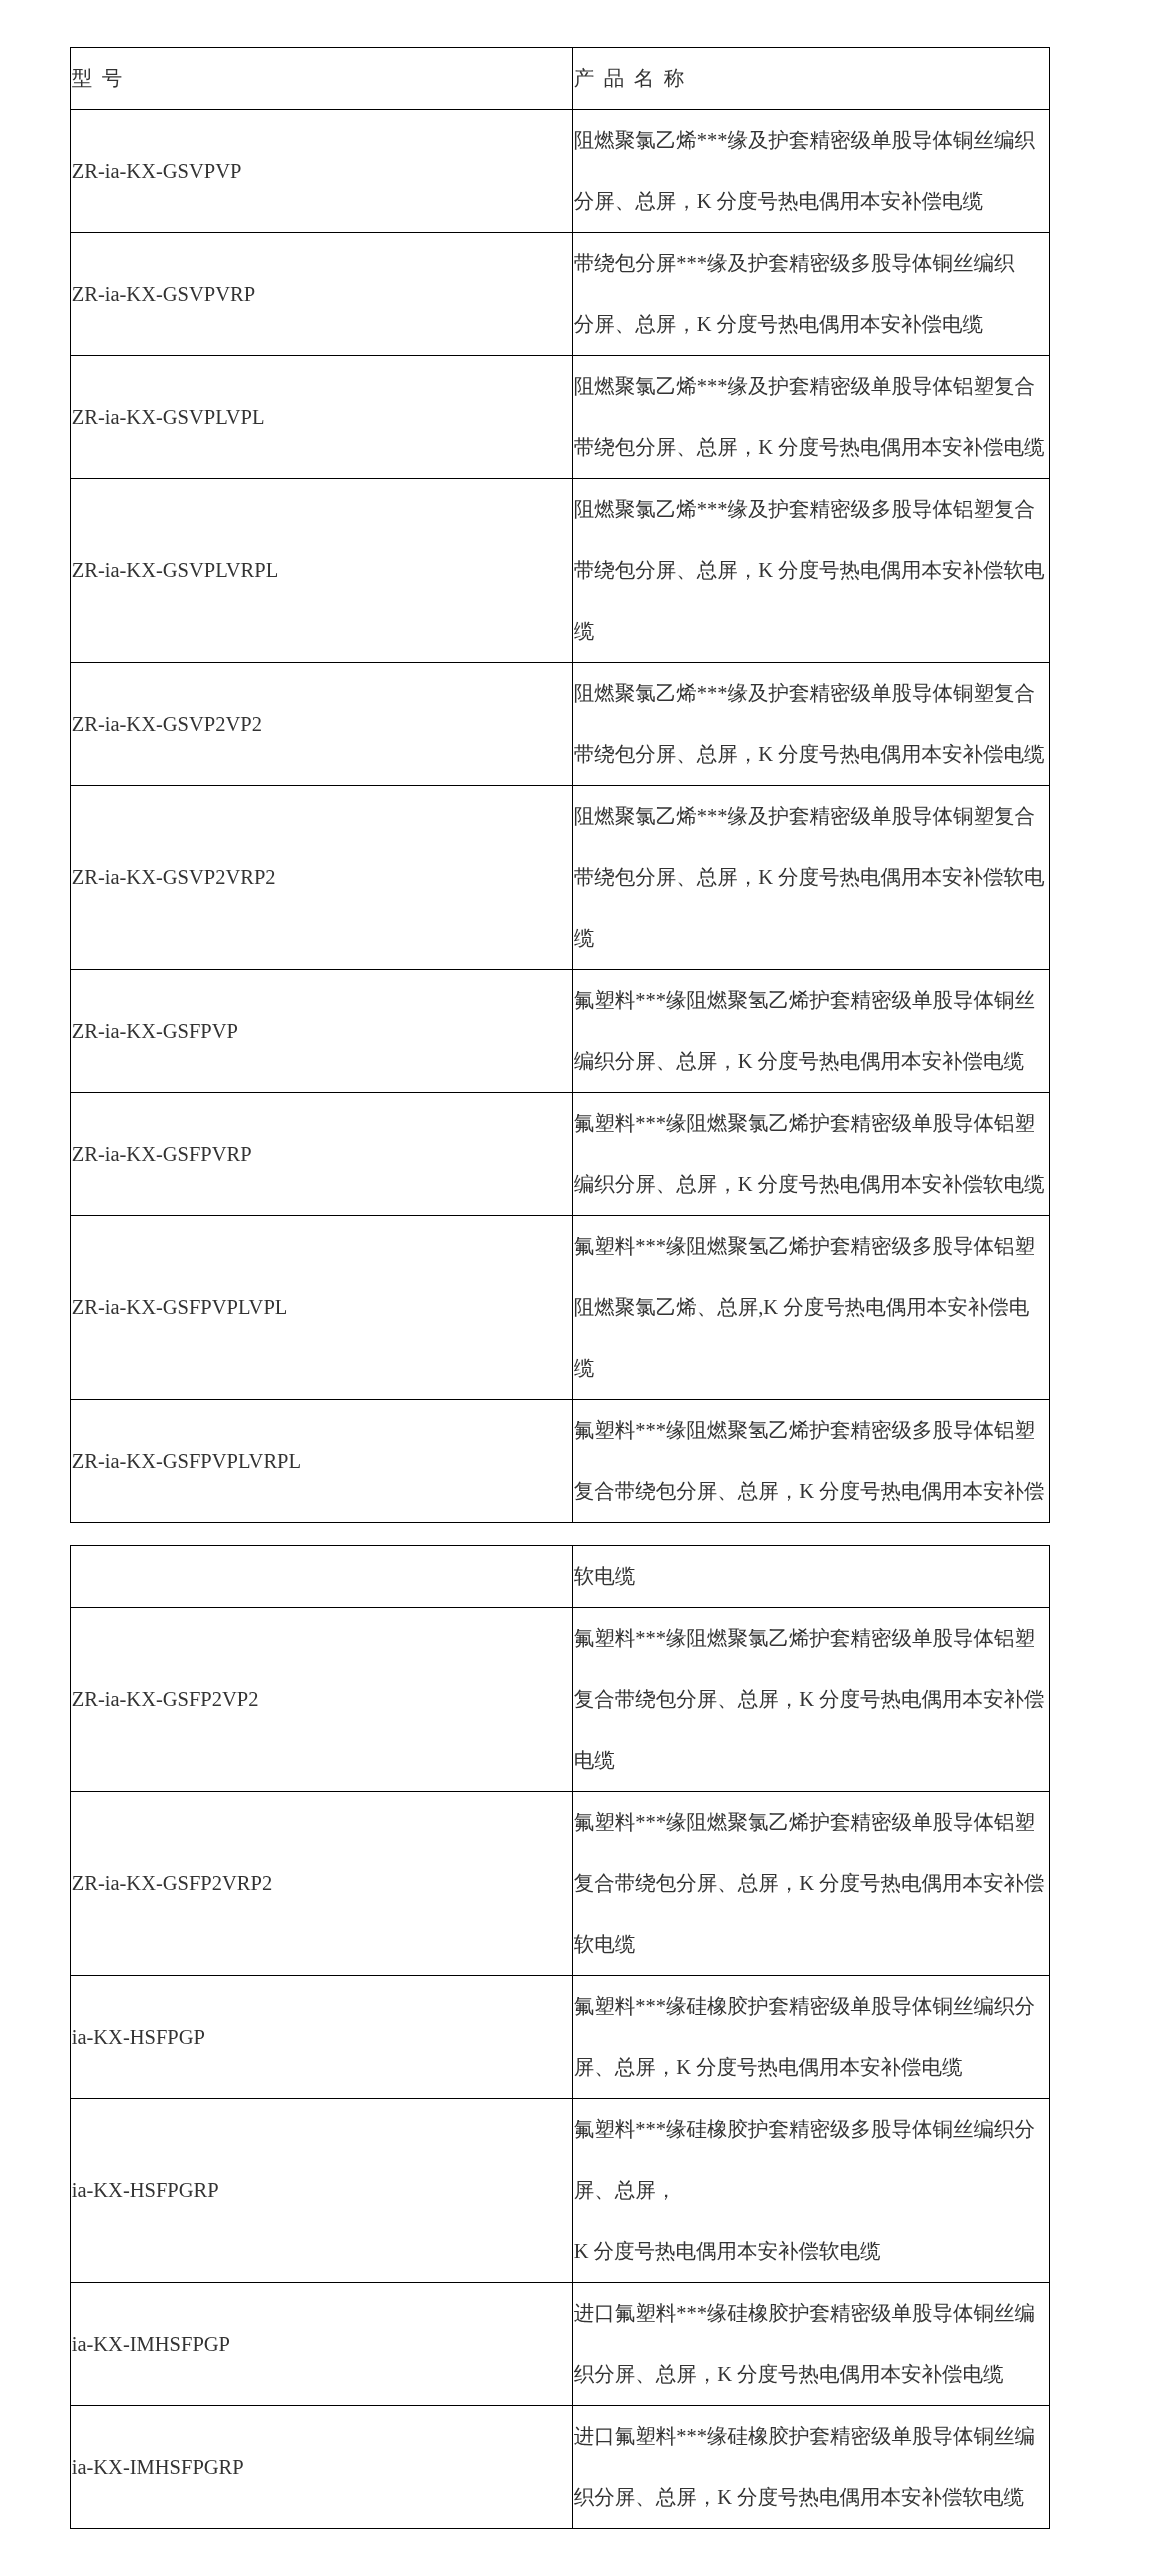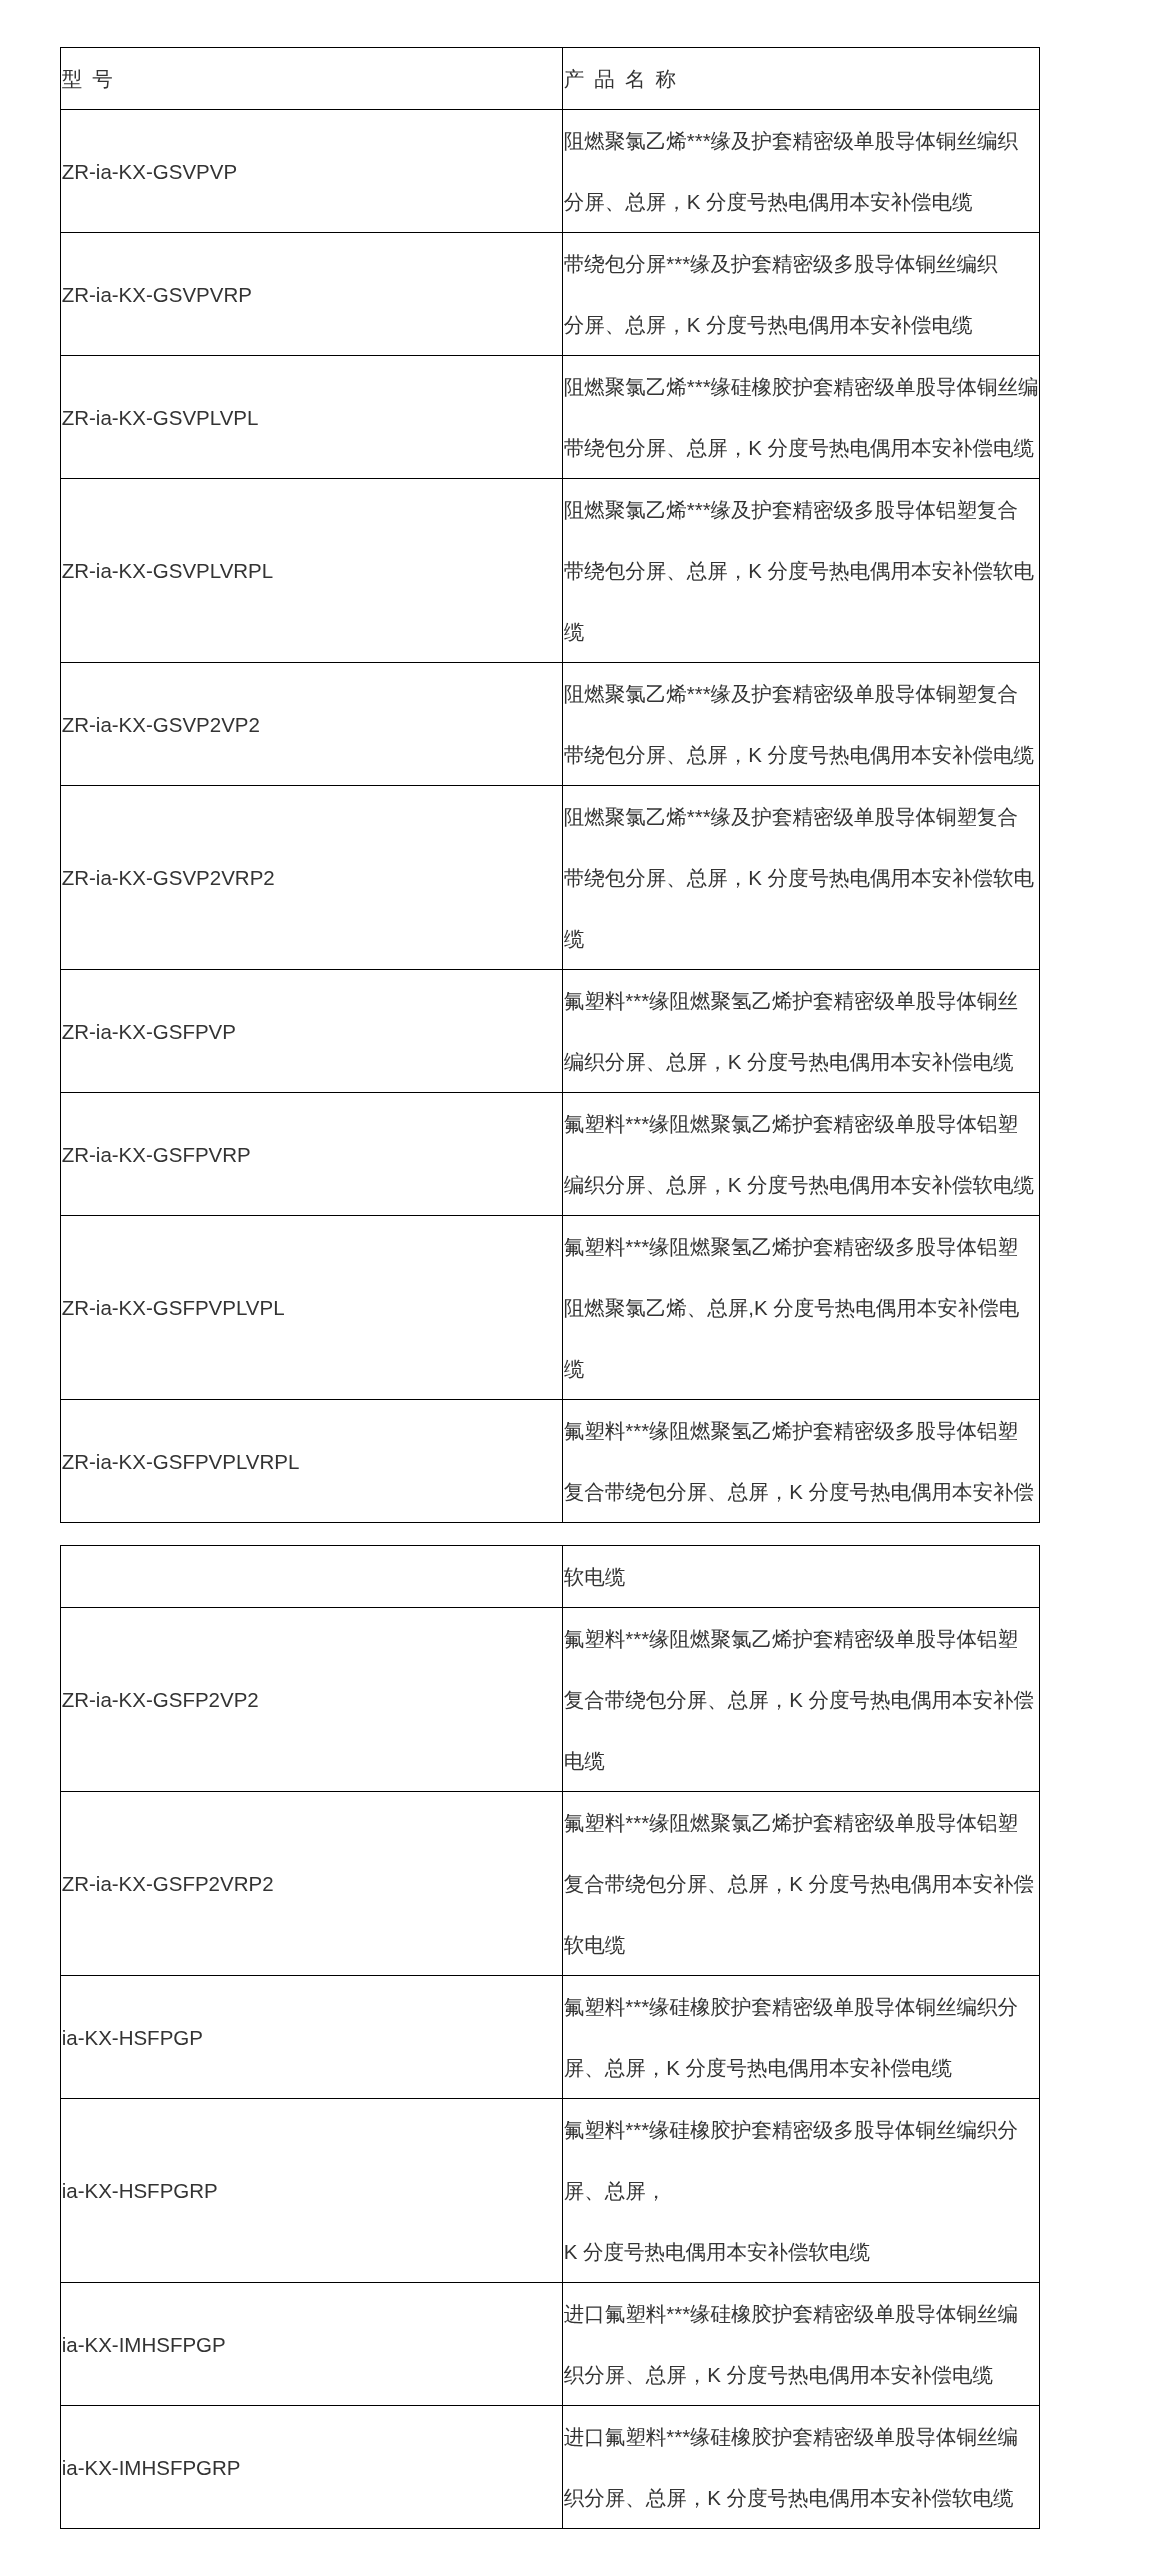--- a/index.html
+++ b/index.html
@@ -10,24 +10,25 @@
     body {
       position: relative;
       width: 1164px;
       height: 2576px;
       overflow: hidden;
       font-family: "Liberation Sans", "DejaVu Sans", sans-serif;
       color: #333333;
     }
     .doc-table {
       position: absolute;
-      left: 60px;
+      left: 70px;
       width: 979px;
       border-collapse: collapse;
       table-layout: fixed;
+      font-family: Liberation Serif, serif;
     }
     .doc-table td {
       border: 0.7px solid #000000;
       padding: 0 0 0 0.7px;
       margin: 0;
       font-size: 20.5px;
       line-height: 61px;
       vertical-align: middle;
       text-align: left;
       white-space: nowrap;
@@ -74,21 +75,21 @@
     <td class="model"><span>ZR-ia-KX-GSVPVRP</span></td>
     <td class="desc">
       <span class="ln">带绕包分屏***缘及护套精密级多股导体铜丝编织</span>
       <span class="ln">分屏、总屏，K 分度号热电偶用本安补偿电缆</span>
     </td>
   </tr>
 
   <tr>
     <td class="model"><span>ZR-ia-KX-GSVPLVPL</span></td>
     <td class="desc">
-      <span class="ln">阻燃聚氯乙烯***缘硅橡胶护套精密级单股导体铜丝编</span>
+      <span class="ln">阻燃聚氯乙烯***缘及护套精密级单股导体铝塑复合</span>
       <span class="ln">带绕包分屏、总屏，K 分度号热电偶用本安补偿电缆</span>
     </td>
   </tr>
 
   <tr>
     <td class="model"><span>ZR-ia-KX-GSVPLVRPL</span></td>
     <td class="desc">
       <span class="ln">阻燃聚氯乙烯***缘及护套精密级多股导体铝塑复合</span>
       <span class="ln">带绕包分屏、总屏，K 分度号热电偶用本安补偿软电</span>
       <span class="ln">缆</span>

